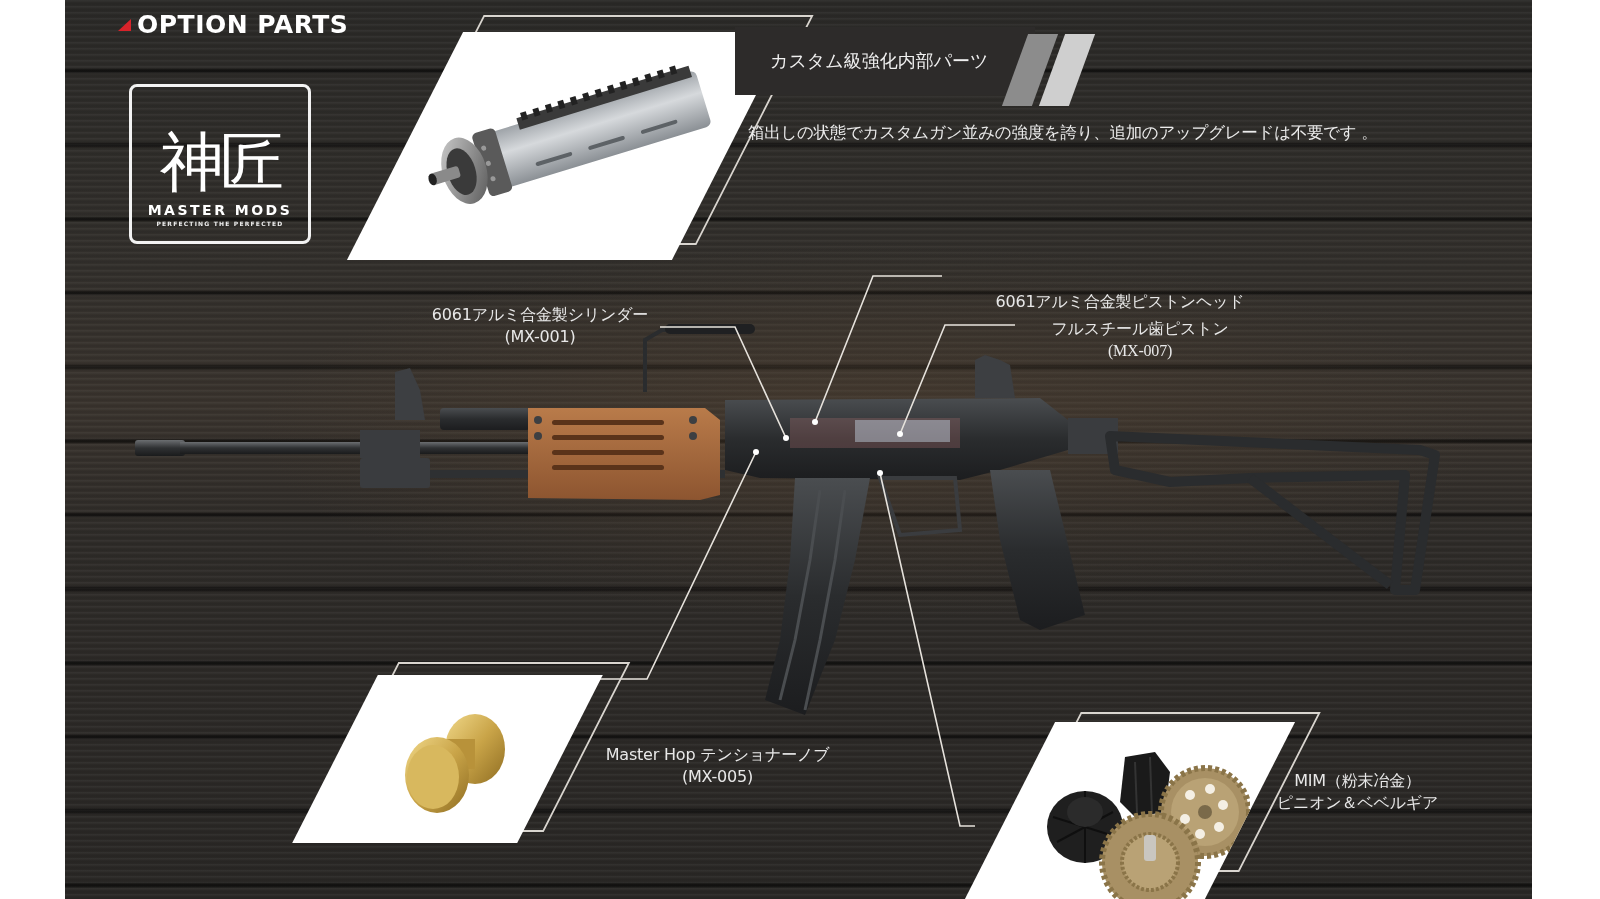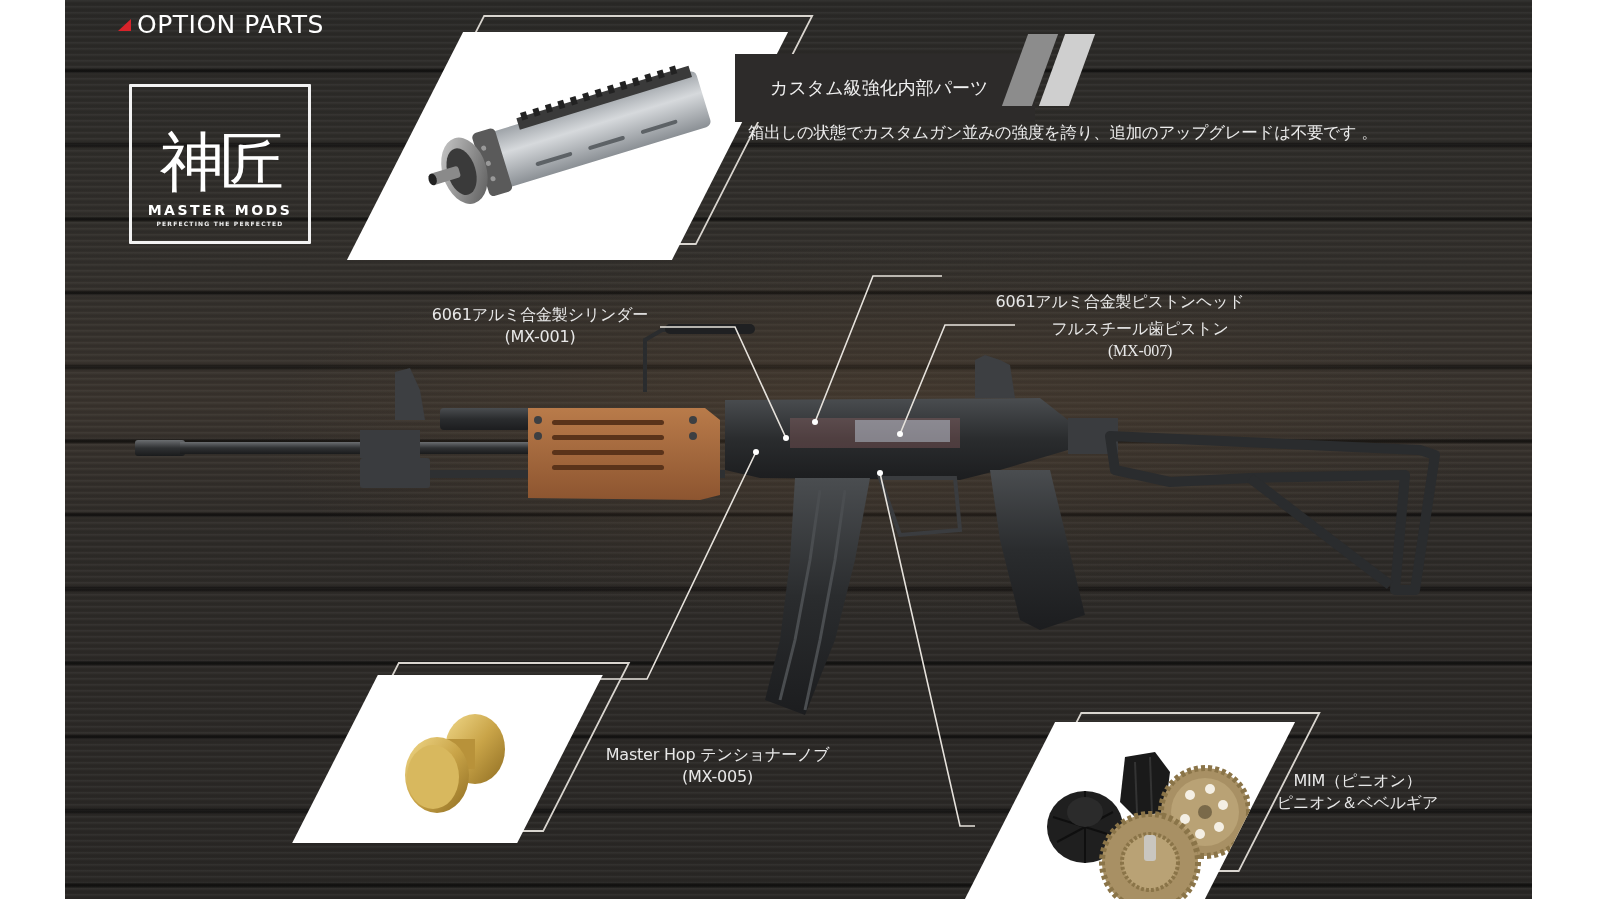--- a/index.html
+++ b/index.html
@@ -20,40 +20,40 @@
     }
     .panel::after {
       content: ""; position: absolute; inset: 0;
       background: radial-gradient(ellipse 60% 30% at 55% 48%, rgba(90,70,50,0.35), rgba(0,0,0,0) 70%);
       pointer-events: none;
     }
 
     
     .header { position: absolute; left: 118px; top: 10px; display: flex; align-items: center; gap: 6px; }
     .header .tri { width: 0; height: 0; border-left: 13px solid transparent; border-bottom: 12px solid #d8232a; }
-    .header .title { color: #fff; font-family: "DejaVu Sans", sans-serif; font-weight: normal; font-size: 25px; letter-spacing: 0.5px; text-align: right; }
+    .header .title { color: #fff; font-family: "DejaVu Sans", sans-serif; font-weight: bold; font-size: 25px; letter-spacing: 0.5px; text-align: right; }
 
     
     .logo {
       position: absolute; left: 129px; top: 84px; width: 182px; height: 160px;
-      border: 3px solid #f2f2f2; border-radius: 1px;
+      border: 3px solid #f2f2f2; border-radius: 8px;
       display: flex; flex-direction: column; align-items: center; justify-content: flex-end; padding-bottom: 14px;
     }
     .logo .kanji { color: #fff; font-family: "DejaVu Serif", serif; font-size: 64px; line-height: 1; margin-bottom: 8px; letter-spacing: -4px; }
     .logo .name { color: #fff; font-size: 14px; font-weight: bold; letter-spacing: 2.5px; }
     .logo .tag { color: #eee; font-size: 6px; font-weight: bold; letter-spacing: 1.2px; margin-top: 2px; }
 
     
     .frame-outline { position: absolute; border: 2px solid #d9d5cf; transform: skewX(-27deg); }
     .frame-white { position: absolute; background: #fff; transform: skewX(-27deg); overflow: hidden; }
     .frame-white .unskew { position: absolute; inset: 0; transform: skewX(27deg); }
 
     
     .title-bar {
-      position: absolute; left: 735px; top: 54px; width: 300px; height: 68px;
+      position: absolute; left: 735px; top: 27px; width: 300px; height: 68px;
       background: #2d2b2a; display: flex; align-items: center; padding-left: 35px;
     }
     .title-bar span { color: #f0f0f0; font-size: 18px; }
     .slash { position: absolute; top: 34px; width: 30px; height: 72px; transform: skewX(-20deg); }
 
     .desc {
       position: absolute; left: 748px; top: 122px; color: #ececec; font-size: 16.5px; line-height: 22px; letter-spacing: -0.3px;
       font-family: "DejaVu Sans", sans-serif;
     }
 
@@ -226,21 +226,21 @@
 </div>
 <div class="callout" style="left:1030px; top:318px; width:220px;font-family:Liberation Serif, serif;">
   <div>フルスチール歯ピストン</div>
   <div>(MX-007)</div>
 </div>
 <div class="callout" style="left:580px; top:744px; width:275px;">
   <div>Master Hop テンショナーノブ</div>
   <div>(MX-005)</div>
 </div>
 <div class="callout" style="left:1255px; top:770px; width:205px;">
-  <div>MIM（ピニオン）</div>
+  <div>MIM（粉末冶金）</div>
   <div>ピニオン＆ベベルギア</div>
 </div>
 
 <div class="frame-outline" style="left:355px; top:662px; width:232px; height:170px;"></div>
 <div class="frame-white" style="left:335px; top:675px; width:225px; height:168px;">
   <div class="unskew">
     <svg width="225" height="168" viewBox="0 0 225 168">
       <defs>
         <linearGradient id="brass" x1="0" y1="0" x2="1" y2="1">
           <stop offset="0" stop-color="#f1d98a"></stop>

